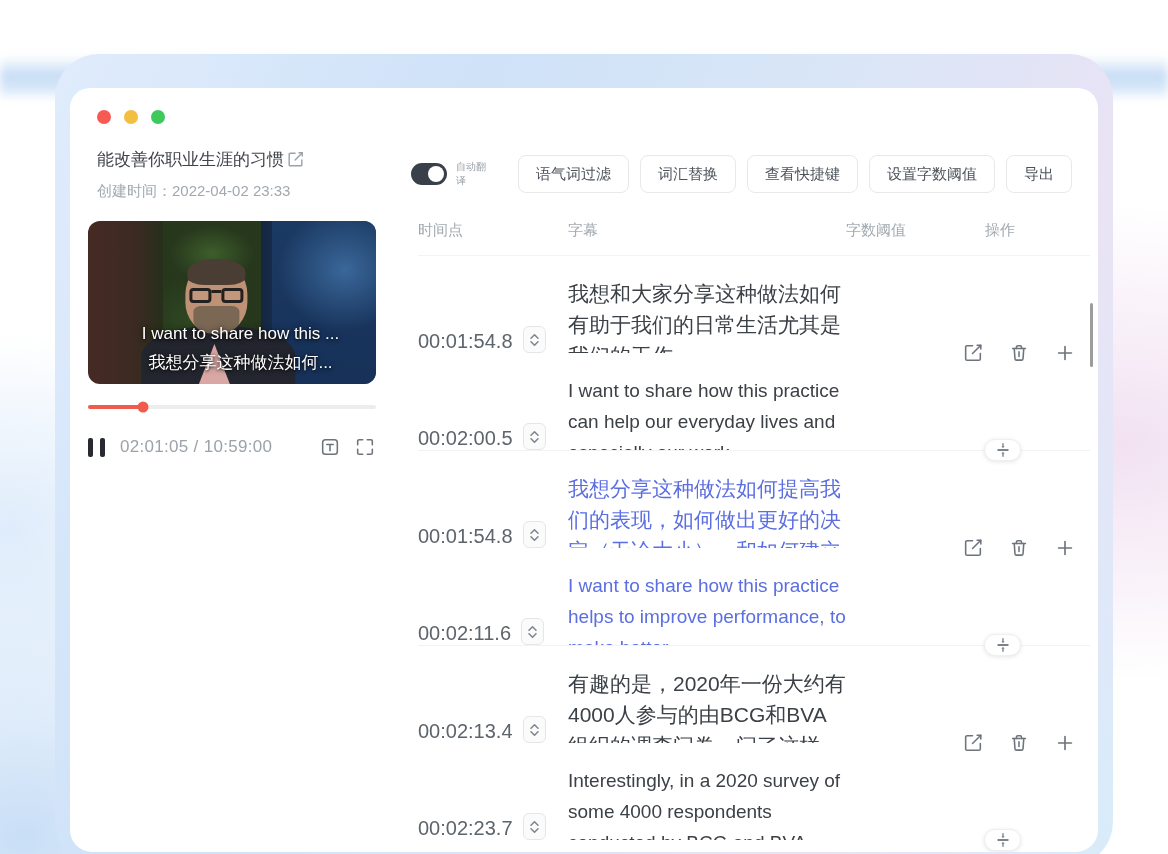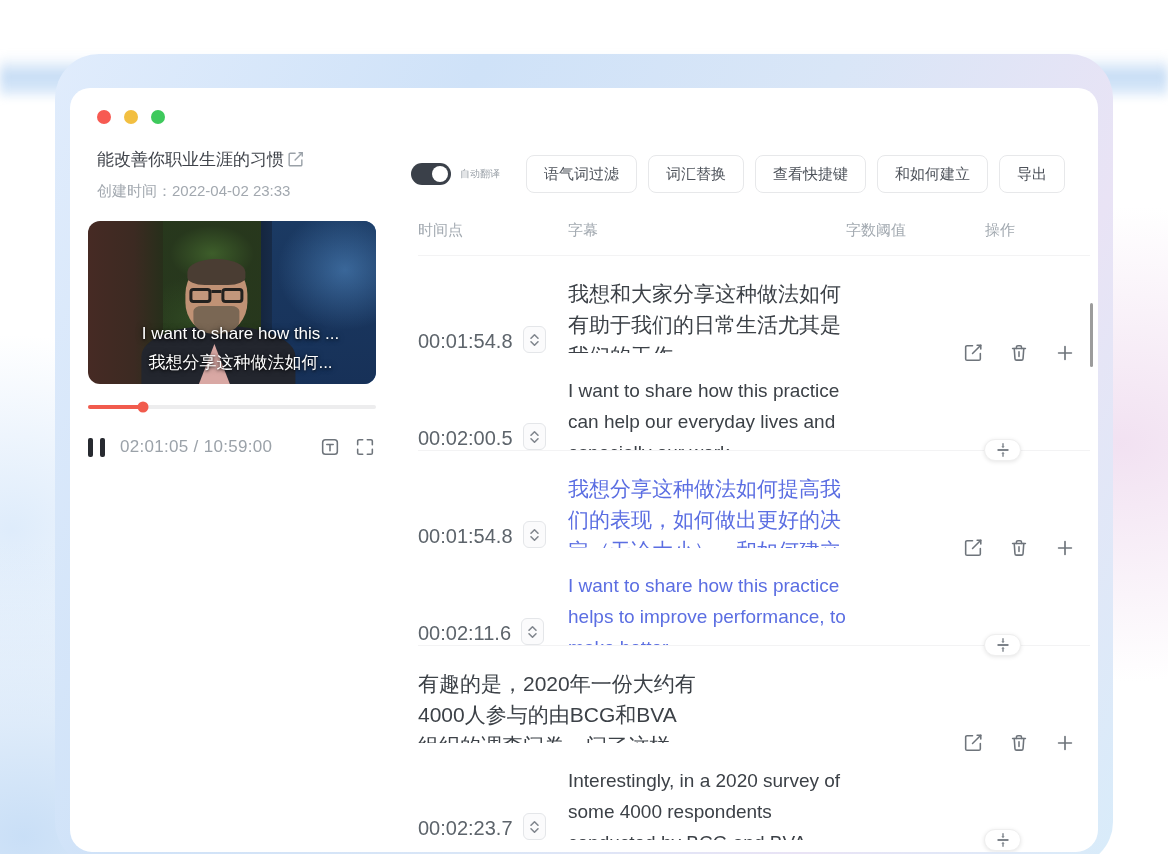--- a/index.html
+++ b/index.html
@@ -139,21 +139,21 @@
         <div class="toggle-wrap">
           <button class="toggle" aria-checked="true">
             <span class="knob"></span>
           </button>
           <span class="toggle-label">自动翻译</span>
         </div>
         <div class="btn-row">
           <button class="tool-btn">语气词过滤</button>
           <button class="tool-btn">词汇替换</button>
           <button class="tool-btn">查看快捷键</button>
-          <button class="tool-btn">和如何建立</button>
+          <button class="tool-btn">设置字数阈值</button>
           <button class="tool-btn">导出</button>
         </div>
       </div>
     </div>
   </div>
 
   <div class="main">
 
     <div class="left-col">
       <div class="video">
@@ -336,20 +336,29 @@
         <path d="M7 0.8v2.4"></path>
                 <path d="M5.4 3.2h3.2L7 5.2z" fill="currentColor" stroke="none"></path>
         <path d="M7 13.2v-2.4"></path>
                 <path d="M5.4 10.8h3.2L7 8.8z" fill="currentColor" stroke="none"></path>
       </svg>
     </button>
   </div>
           <div class="group last">
     <div class="rows">
               <div class="s-row">
+    <div class="time-cell">
+      <span class="time-val">00:02:13.4</span>
+      <button class="stepper">
+        <svg width="11" height="14" viewBox="0 0 12 16" fill="none" stroke="currentColor" stroke-width="1.8" stroke-linecap="round" stroke-linejoin="round">
+          <path d="M2 6l4-4 4 4"></path>
+                      <path d="M2 10l4 4 4-4"></path>
+        </svg>
+      </button>
+    </div>
     <div class="sub-cell zh">有趣的是，2020年一份大约有4000人参与的由BCG和BVA组织的调查问卷，问了这样一个</div>
     <div class="th-cell"></div>
   </div>
               <div class="s-row">
     <div class="time-cell">
       <span class="time-val">00:02:23.7</span>
       <button class="stepper">
         <svg width="11" height="14" viewBox="0 0 12 16" fill="none" stroke="currentColor" stroke-width="1.8" stroke-linecap="round" stroke-linejoin="round">
           <path d="M2 6l4-4 4 4"></path>
                       <path d="M2 10l4 4 4-4"></path>

